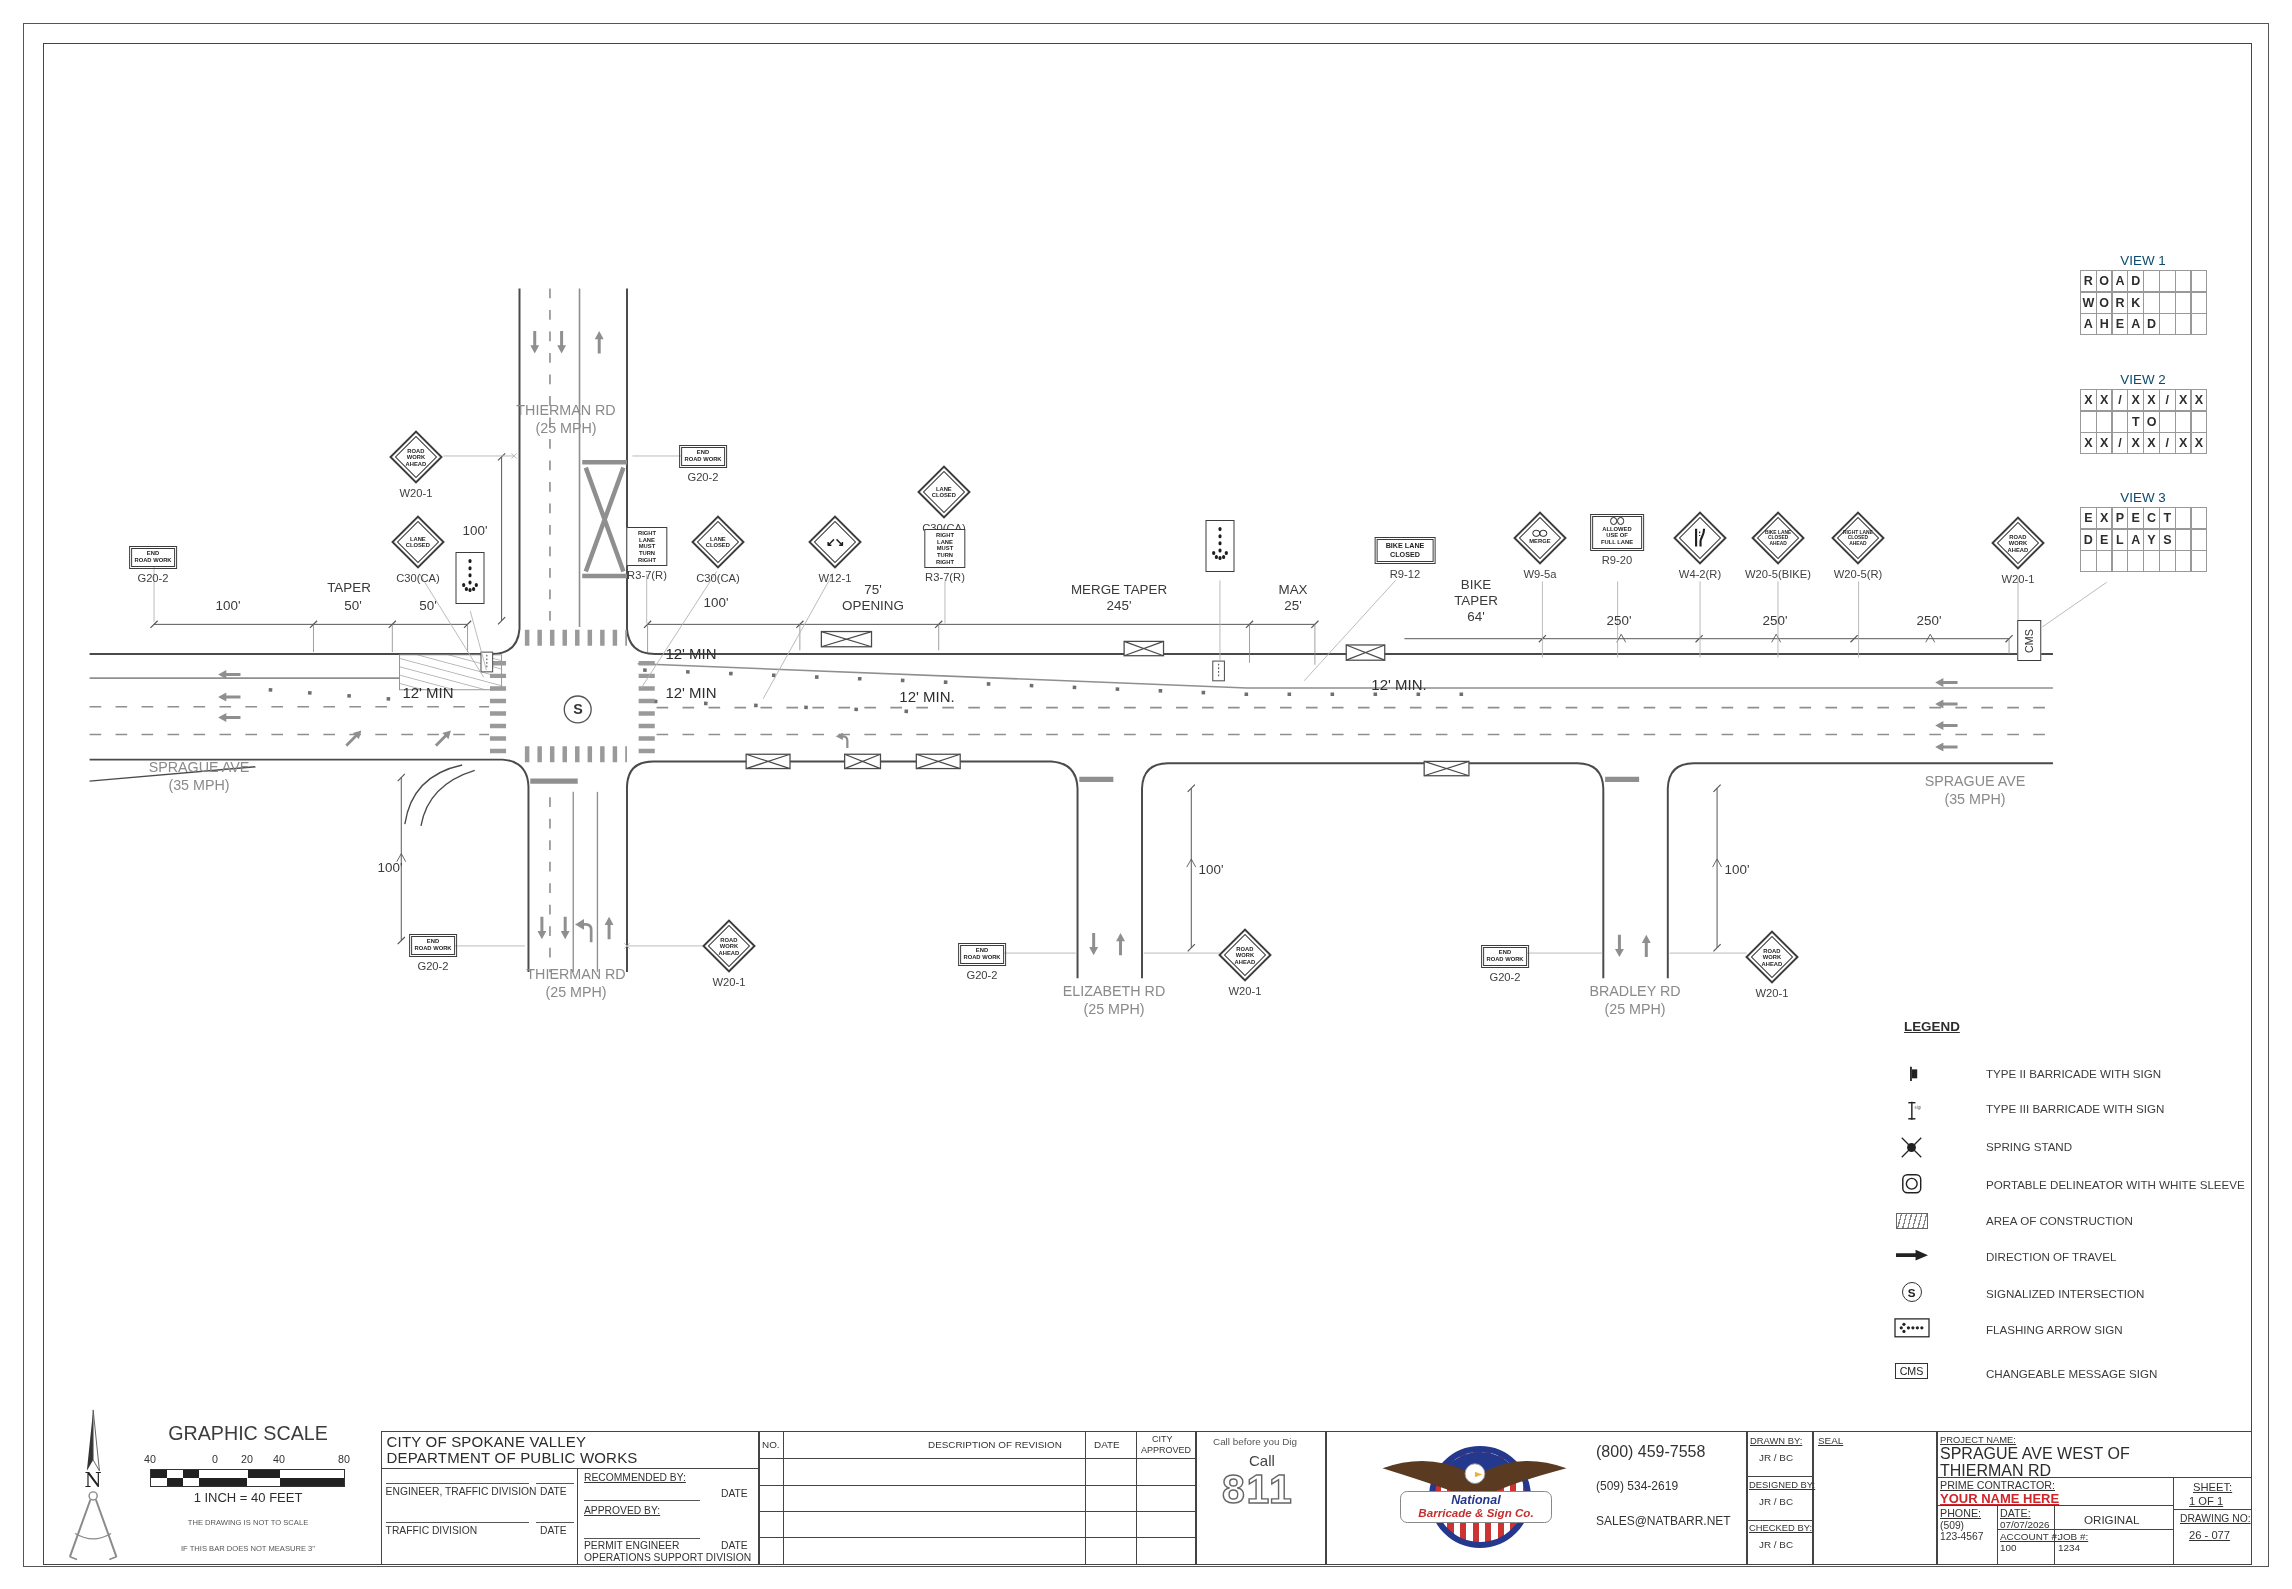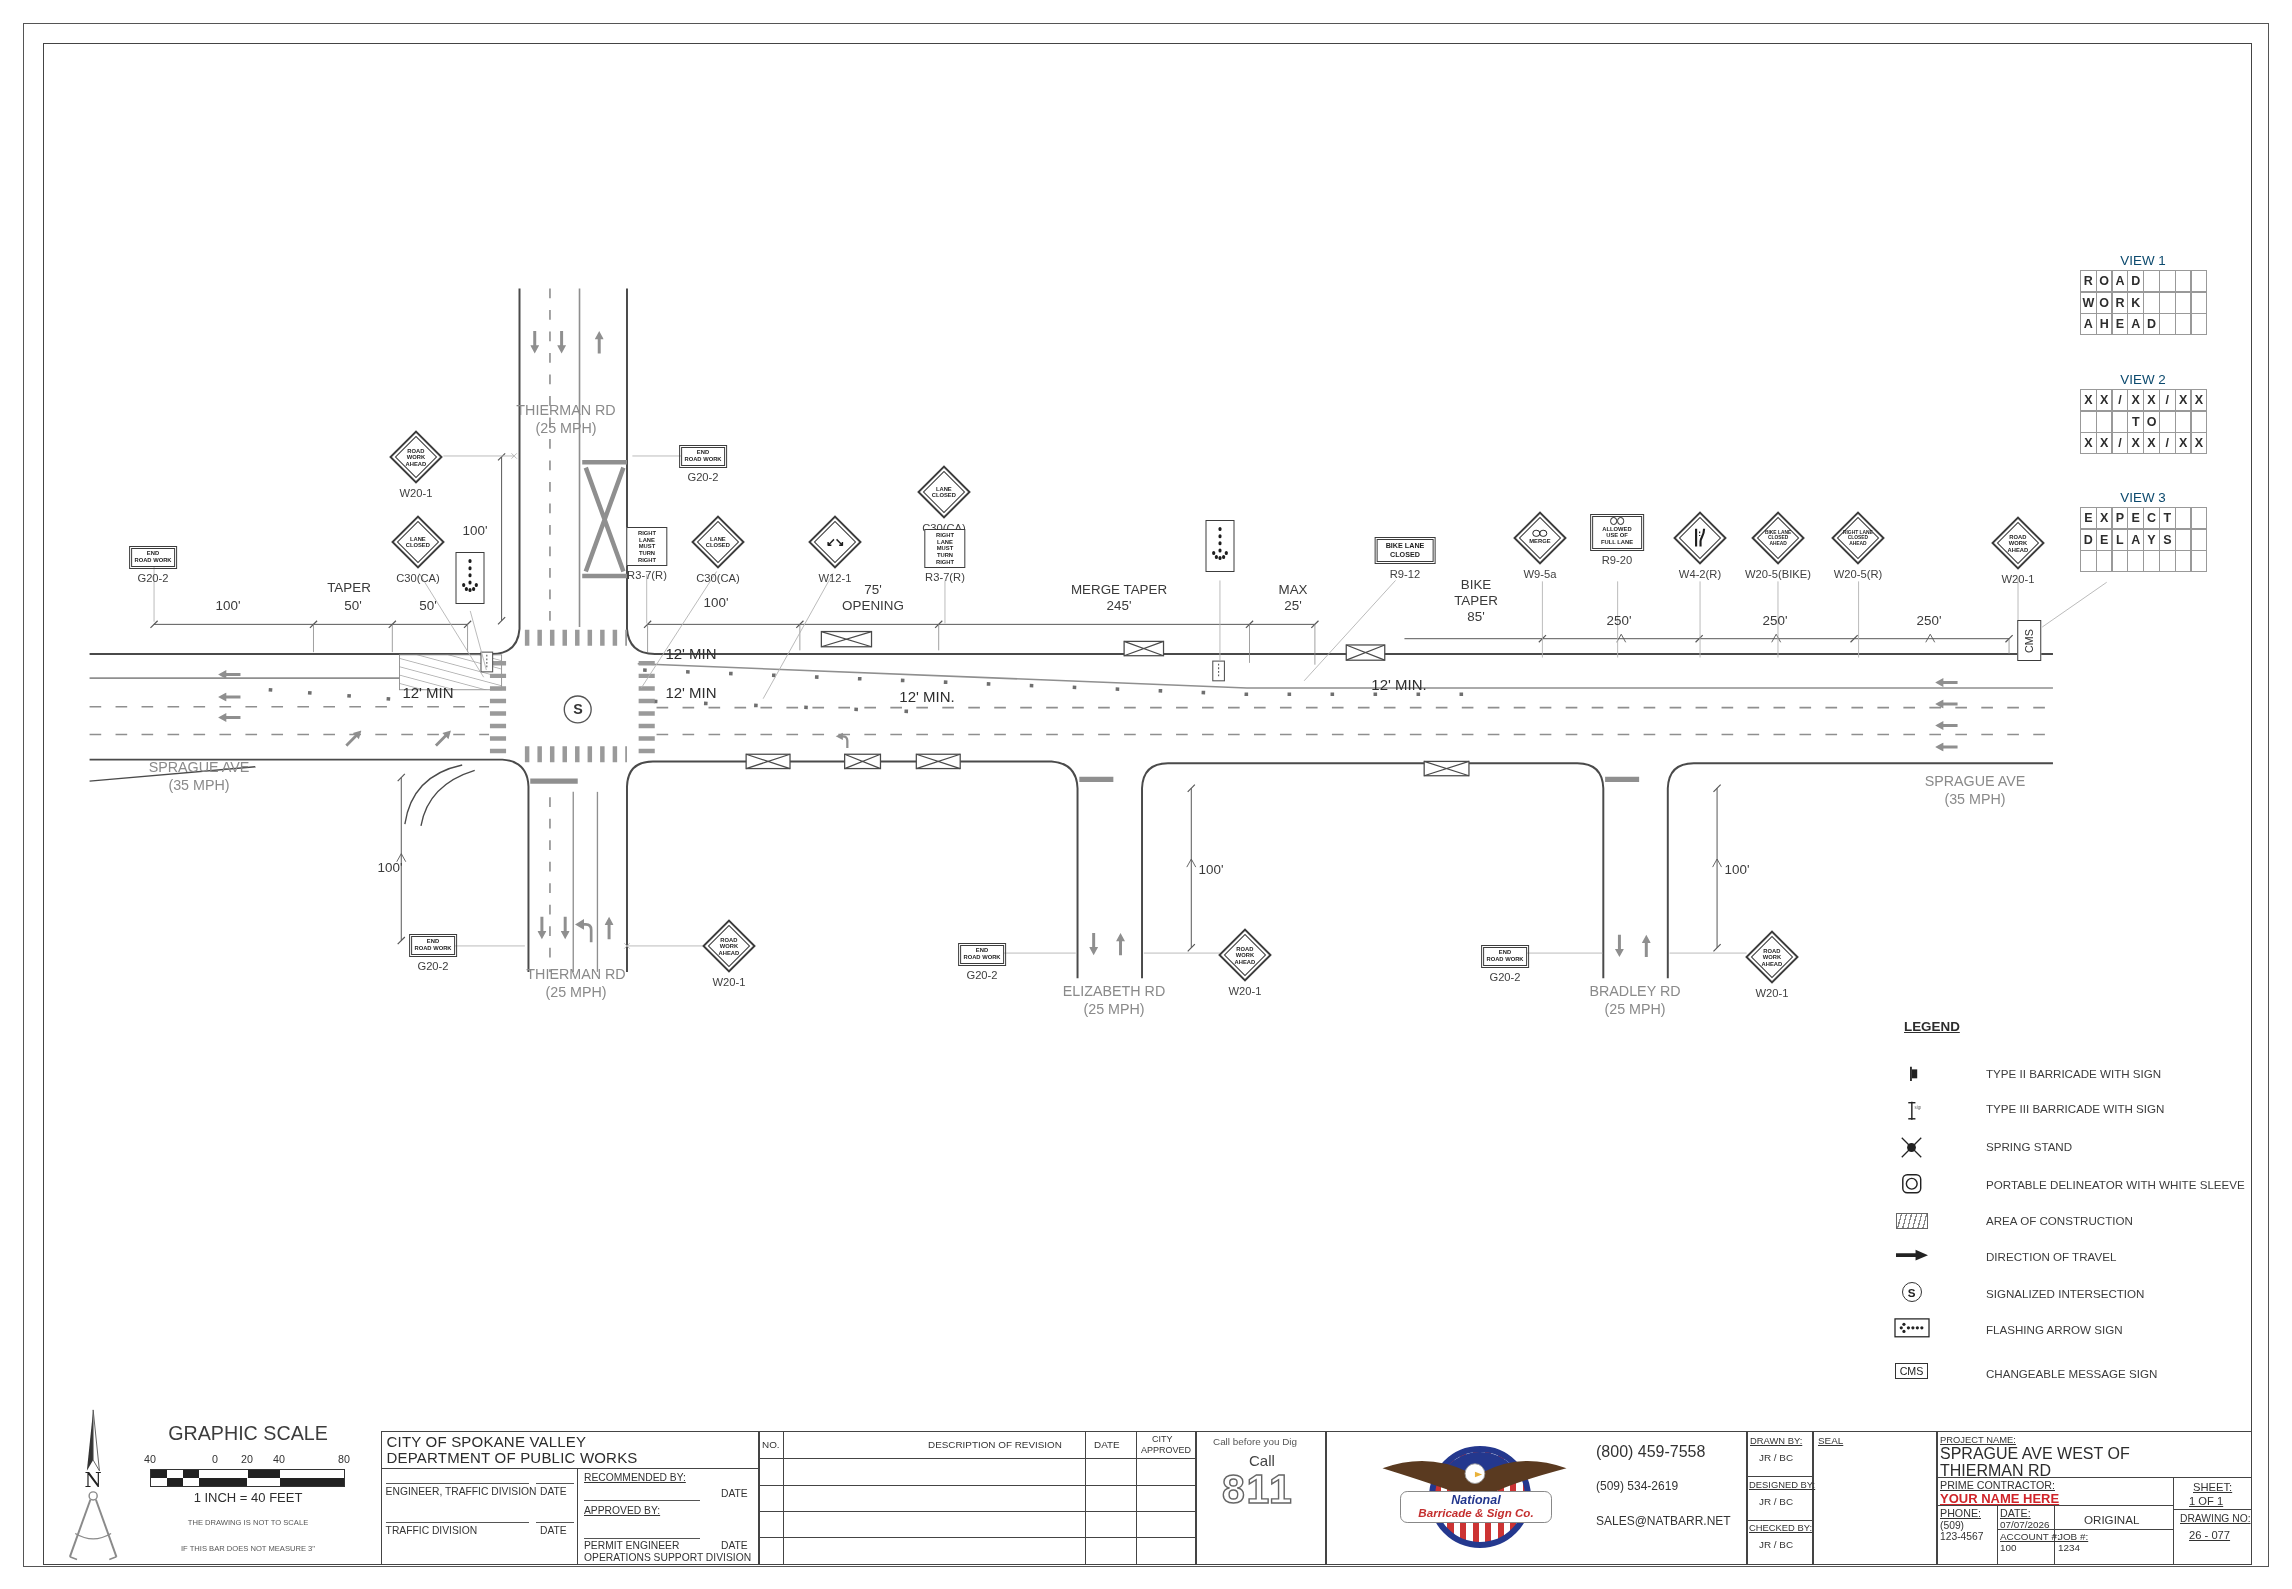--- a/index.html
+++ b/index.html
@@ -288,21 +288,21 @@
 
   <div class="c dim" style="left:228px;top:598px;">100'</div>
   <div class="c dim" style="left:349px;top:580px;">TAPER</div>
   <div class="c dim" style="left:353px;top:598px;">50'</div>
   <div class="c dim" style="left:428px;top:598px;">50'</div>
   <div class="c dim" style="left:475px;top:523px;">100'</div>
   <div class="c dim" style="left:716px;top:595px;">100'</div>
   <div class="c dim" style="left:873px;top:582px;"><span>75'</span><br><span>OPENING</span></div>
   <div class="c dim" style="left:1119px;top:582px;"><span>MERGE TAPER</span><br><span>245'</span></div>
   <div class="c dim" style="left:1293px;top:582px;"><span>MAX</span><br><span>25'</span></div>
-  <div class="c dim" style="left:1476px;top:577px;"><span>BIKE</span><br><span>TAPER</span><br><span>85'</span></div>
+  <div class="c dim" style="left:1476px;top:577px;"><span>BIKE</span><br><span>TAPER</span><br><span>64'</span></div>
   <div class="c dim" style="left:1619px;top:613px;">250'</div>
   <div class="c dim" style="left:1775px;top:613px;">250'</div>
   <div class="c dim" style="left:1929px;top:613px;">250'</div>
   <div class="c dim" style="left:390px;top:860px;">100'</div>
   <div class="c dim" style="left:1211px;top:862px;">100'</div>
   <div class="c dim" style="left:1737px;top:862px;">100'</div>
   <div class="c min12" style="left:428px;top:684px;">12'  MIN</div>
   <div class="c min12" style="left:691px;top:645px;">12'  MIN</div>
   <div class="c min12" style="left:691px;top:684px;">12'  MIN</div>
   <div class="c min12" style="left:927px;top:688px;">12' MIN.</div>

